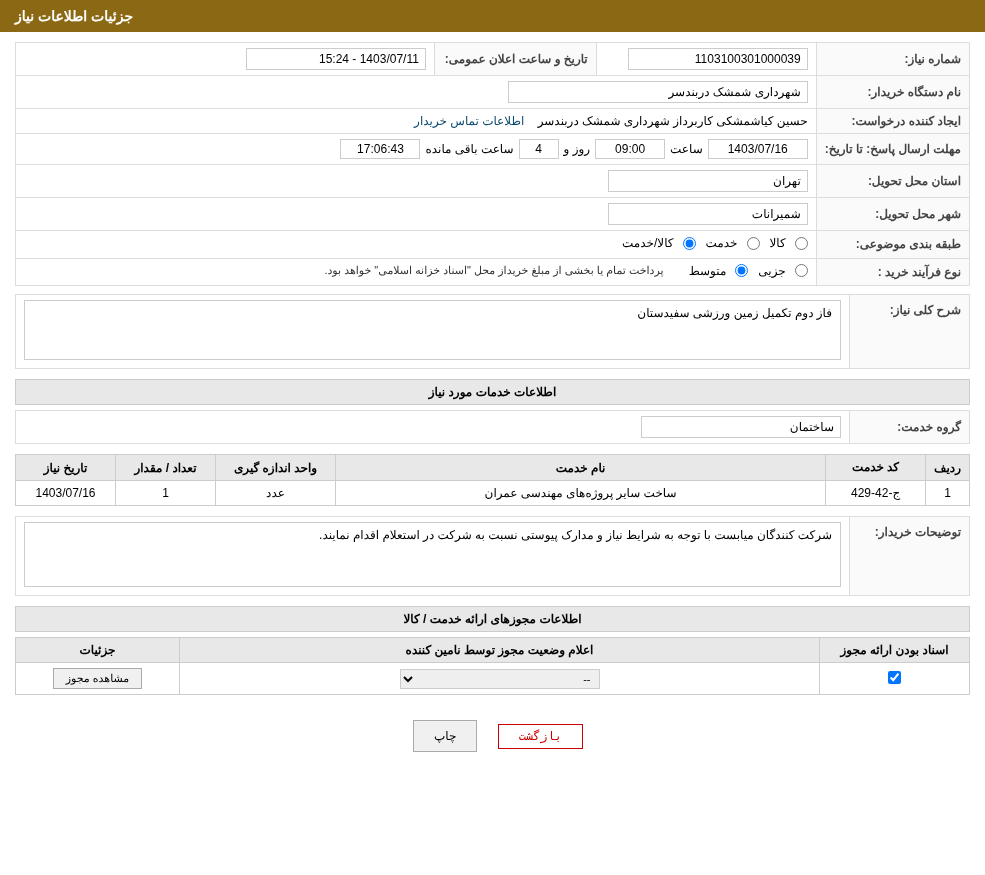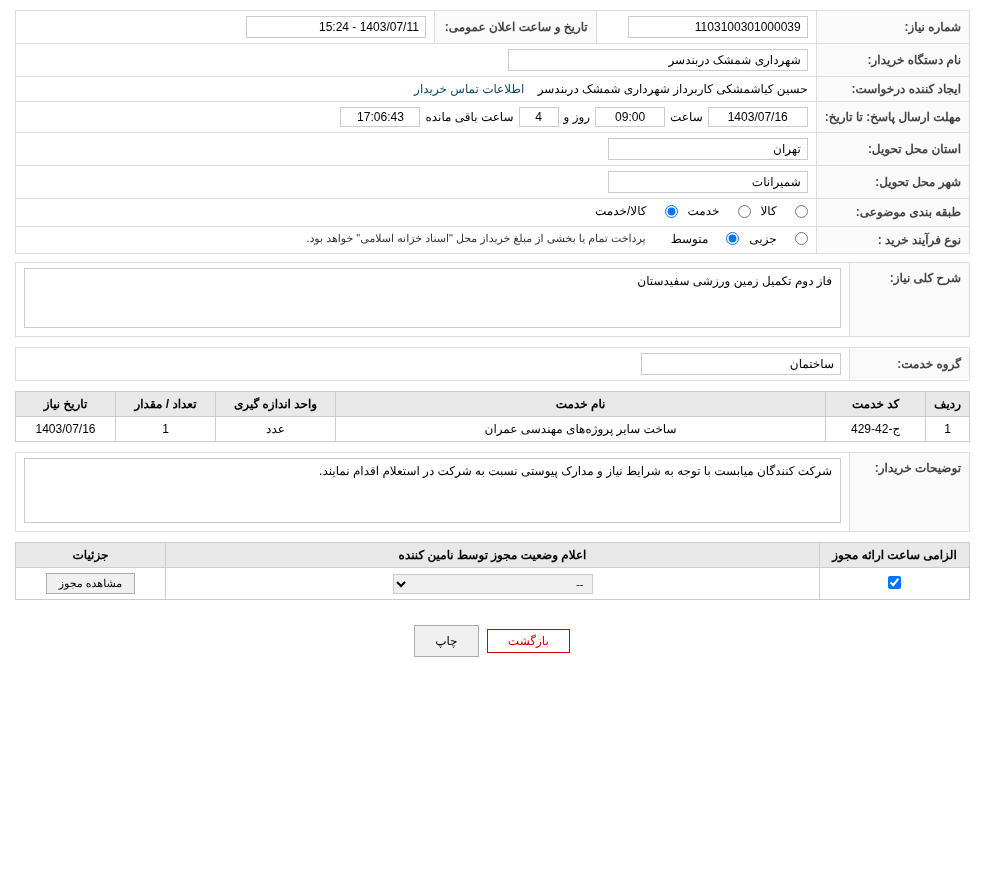--- a/index.html
+++ b/index.html
@@ -60,21 +60,21 @@
       text-decoration: none;
     }
     .radio-group {
       display: inline-flex;
       gap: 10px;
       align-items: center;
     }
     .radio-item {
       display: inline-flex;
       align-items: center;
-      gap: 18px;
+      gap: 9px;
     }
     .date-time-row {
       display: flex;
       align-items: center;
       gap: 5px;
       flex-direction: row;
     }
     .small-input {
       border: 1px solid #ccc;
       background: #fff;
@@ -134,30 +134,31 @@
       padding: 3px 12px;
       cursor: pointer;
       font-size: 11px;
     }
     .btn-print {
       border: 1px solid #aaa;
       background: #f0f0f0;
       padding: 8px 20px;
       cursor: pointer;
       font-size: 12px;
-      margin: 0 2px;
+      margin: 0 14px;
     }
     .btn-back {
       border: 1px solid #cc0000;
       background: #fff;
       padding: 4px 20px;
       cursor: pointer;
       font-size: 12px;
       color: #cc0000;
       margin: 0 3px;
+      font-family: Liberation Mono, monospace;
     }
     .footer-btns {
       text-align: center;
       padding: 15px 0 20px;
     }
     .subsection-title {
       background: #e8e8e8;
       border: 1px solid #ccc;
       padding: 5px 10px;
       font-weight: bold;
@@ -175,20 +176,23 @@
     }
     .checkbox-cell {
       text-align: center;
     }
   </style>
 </head>
 <body>
 
 <div class="page-wrapper">
 
+  <div class="header-bar">
+    <span>جزئیات اطلاعات نیاز</span>
+  </div>
 
   <div class="main-content">
 
     <table class="info-table" style="margin-bottom:8px;">
 
       <tbody>
           <tr>
         <td class="label-cell" style="width:120px;">شماره نیاز:</td>
         <td class="value-cell" style="width:220px;">
           <div class="input-box">1103100301000039</div>
@@ -287,37 +291,38 @@
       <tbody>
           <tr>
         <td class="label-cell" style="width:120px;vertical-align:top;padding-top:8px;">شرح کلی نیاز:</td>
         <td class="value-cell">
           <textarea class="desc-box" rows="2" readonly="" style="width: 100%; height: 50px; font-family: Tahoma, Arial, sans-serif; font-size: 12px; direction: rtl;">فاز دوم تکمیل زمین ورزشی سفیدستان</textarea>
         </td>
       </tr>
     </tbody>
       </table>
 
+    <div class="subsection-title">اطلاعات خدمات مورد نیاز</div>
 
     <table class="info-table section-block">
       <tbody>
           <tr>
         <td class="label-cell" style="width:120px;">گروه خدمت:</td>
         <td class="value-cell">
           <div class="input-box" style="min-width:200px;">ساختمان</div>
         </td>
       </tr>
     </tbody>
       </table>
 
     <table class="service-table section-block">
       <thead>
         <tr>
           <th style="width:40px;">ردیف</th>
-          <th style="width:100px;">کد خدمت</th>
+          <th style="width:100px;font-family:Liberation Serif, serif;">کد خدمت</th>
           <th>نام خدمت</th>
           <th style="width:120px;">واحد اندازه گیری</th>
           <th style="width:100px;">تعداد / مقدار</th>
           <th style="width:100px;">تاریخ نیاز</th>
         </tr>
       </thead>
       <tbody id="services-tbody">
       <tr>
       <td>1</td>
       <td>ج-42-429</td>
@@ -333,27 +338,28 @@
       <tbody>
           <tr>
         <td class="label-cell" style="width:120px;vertical-align:top;padding-top:8px;">توضیحات خریدار:</td>
         <td class="value-cell">
           <textarea class="desc-box" rows="3" readonly="" style="width: 100%; height: 65px; font-family: Tahoma, Arial, sans-serif; font-size: 12px; direction: rtl;">شرکت کنندگان میابست با توجه به شرایط نیاز و مدارک پیوستی نسبت به شرکت در استعلام اقدام نمایند.</textarea>
         </td>
       </tr>
     </tbody>
       </table>
 
+    <div class="subsection-title">اطلاعات مجوزهای ارائه خدمت / کالا</div>
 
     <table class="permits-table section-block">
       <thead>
         <tr>
-          <th style="width:150px;">الزامی ساعت ارائه مجوز</th>
+          <th style="width:150px;">اسناد بودن ارائه مجوز</th>
           <th>اعلام وضعیت مجوز توسط نامین کننده</th>
-          <th style="width:150px;">جزئیات</th>
+          <th style="width:164px;">جزئیات</th>
         </tr>
       </thead>
       <tbody>
         <tr>
           <td class="checkbox-cell">
             <input type="checkbox" checked="" style="">
           </td>
           <td>
             <select class="small-select" style="width:200px;">
               <option>--</option>

